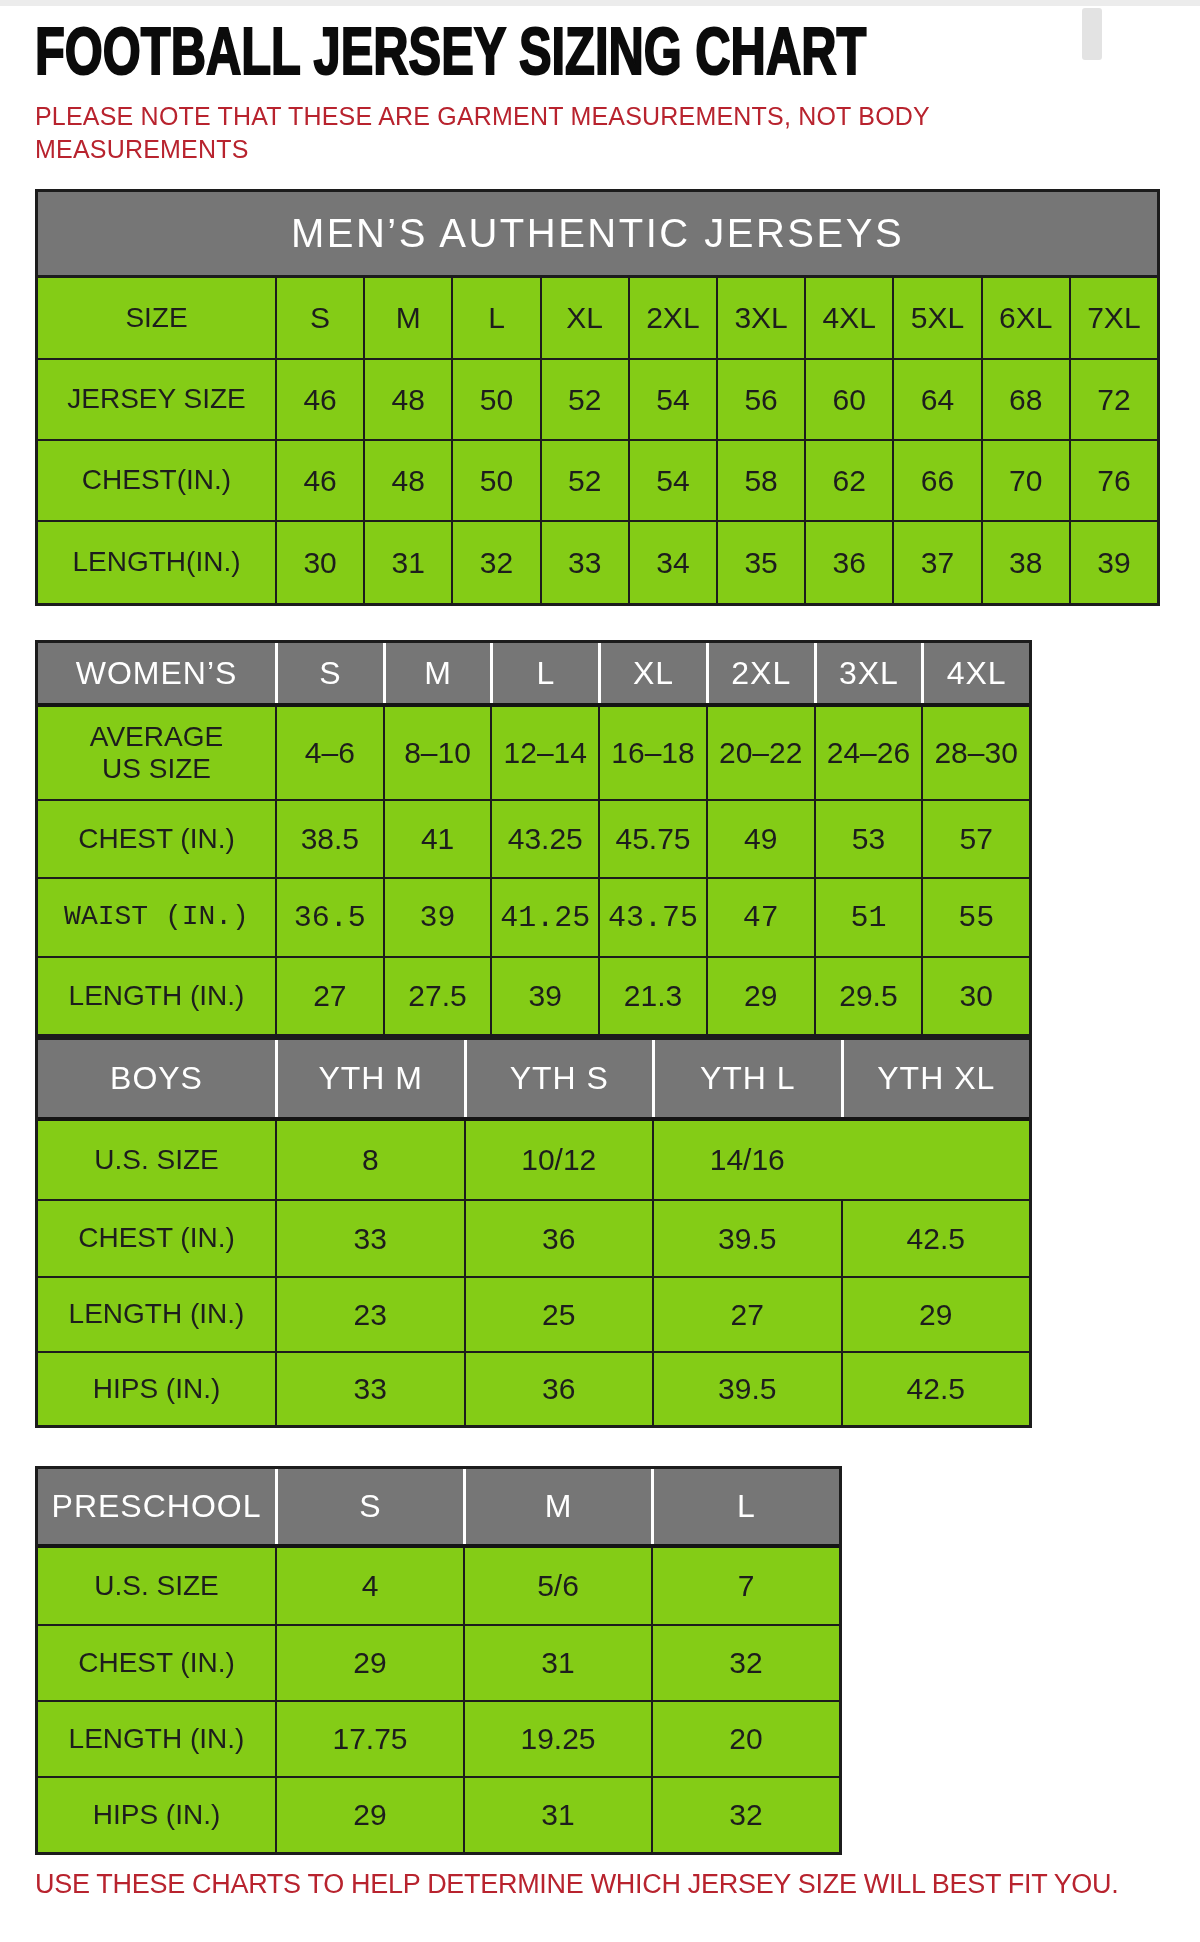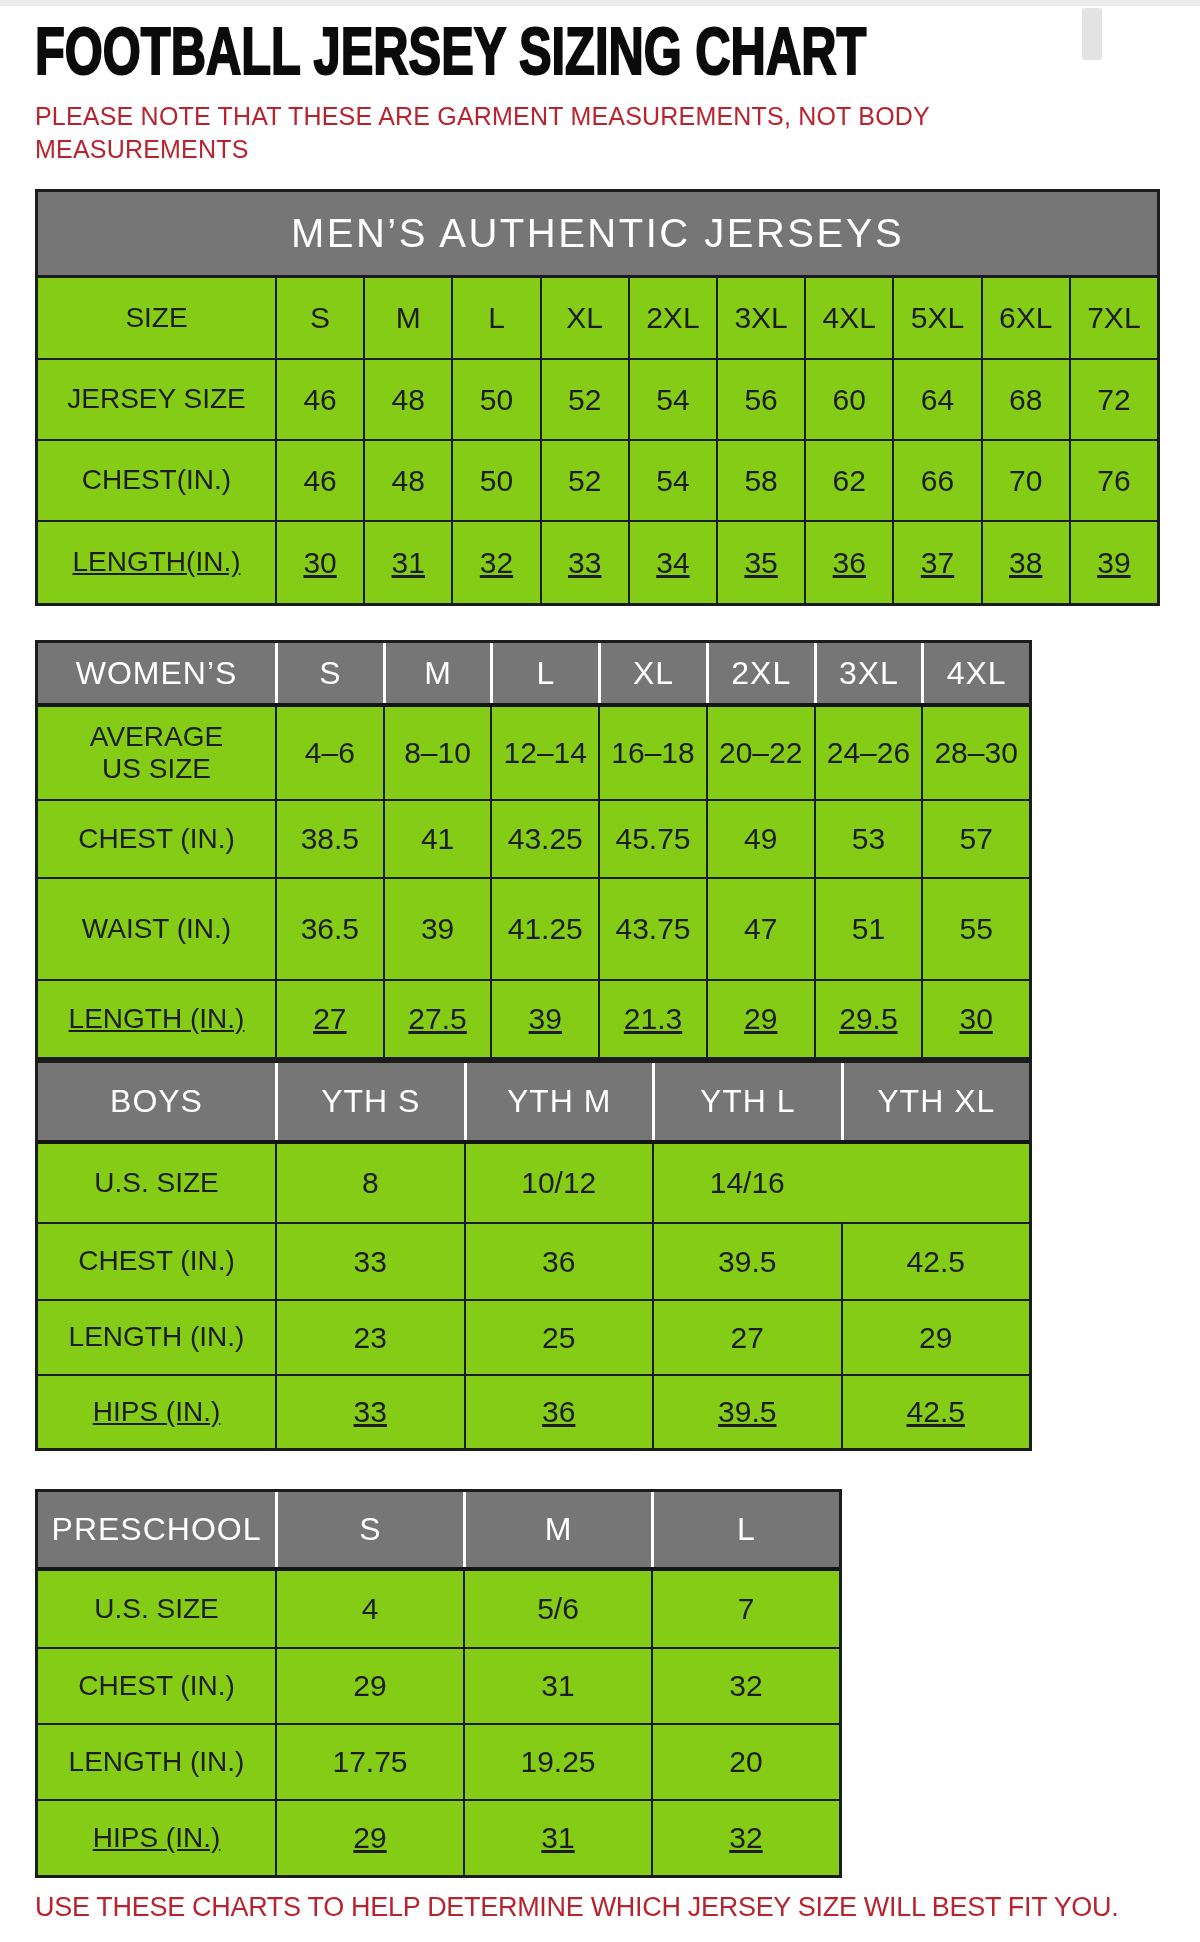--- a/index.html
+++ b/index.html
@@ -38,21 +38,21 @@
     letter-spacing:.2px;
   }
 
   .tbl{border:3px solid var(--border-black);background:#84cc16;}
   .tbl-mens{width:1125px;margin-top:24px;}
   .tbl-womens{width:997px;margin-top:34px;}
   .tbl-boys{width:997px;}
   .tbl-preschool{width:807px;margin-top:38px;}
 
   .trow{border-bottom:2px solid var(--border-black);}
-  .trow:last-child{border-bottom:none;text-decoration:underline;}
+  .trow:last-child{border-bottom:none;}
   .row{display:grid;align-items:stretch;}
   .tbl-mens .row{grid-template-columns:237px repeat(10,1fr);}
   .tbl-womens .row{grid-template-columns:237px repeat(7,1fr);}
   .tbl-boys .row{grid-template-columns:237px repeat(4,1fr);}
   .tbl-preschool .row{grid-template-columns:237px repeat(3,1fr);}
 
   .cell{
     display:flex;align-items:center;justify-content:center;
     border-left:2px solid var(--border-black);
     font-size:30px;color:var(--text-black);
@@ -83,21 +83,21 @@
   
   .tbl-mens .banner{height:86px;}
   .tbl-mens .r0{height:82px;}
   .tbl-mens .r1{height:81px;}
   .tbl-mens .r2{height:81px;}
   .tbl-mens .r3{height:81px;}
 
   .tbl-womens .hdr{height:64px;}
   .tbl-womens .r0{height:94px;}
   .tbl-womens .r1{height:78px;}
-  .tbl-womens .r2{height:102px;}
+  .tbl-womens .r2{height:79px;font-family:Liberation Mono, monospace;}
   .tbl-womens .r3{height:76px;}
 
   .tbl-boys .hdr{height:81px;}
   .tbl-boys .r0{height:80px;}
   .tbl-boys .r1{height:77px;}
   .tbl-boys .r2{height:75px;}
   .tbl-boys .r3{height:72px;}
 
   .tbl-preschool .hdr{height:79px;}
   .tbl-preschool .r0{height:78px;}
@@ -230,22 +230,22 @@
       <div class="cell">39</div>
       <div class="cell">21.3</div>
       <div class="cell">29</div>
       <div class="cell">29.5</div>
       <div class="cell">30</div>
     </div>
   </div>
 <div class="tbl tbl-boys">
     <div class="trow row hdr">
       <div class="cell label-cell">BOYS</div>
+      <div class="cell">YTH M</div>
       <div class="cell">YTH S</div>
-      <div class="cell">YTH M</div>
       <div class="cell">YTH L</div>
       <div class="cell">YTH XL</div>
     </div>
     <div class="trow row r0">
       <div class="cell label-cell">U.S. SIZE</div>
       <div class="cell">8</div>
       <div class="cell">10/12</div>
       <div class="cell">14/16</div>
     </div>
     <div class="trow row r1">

